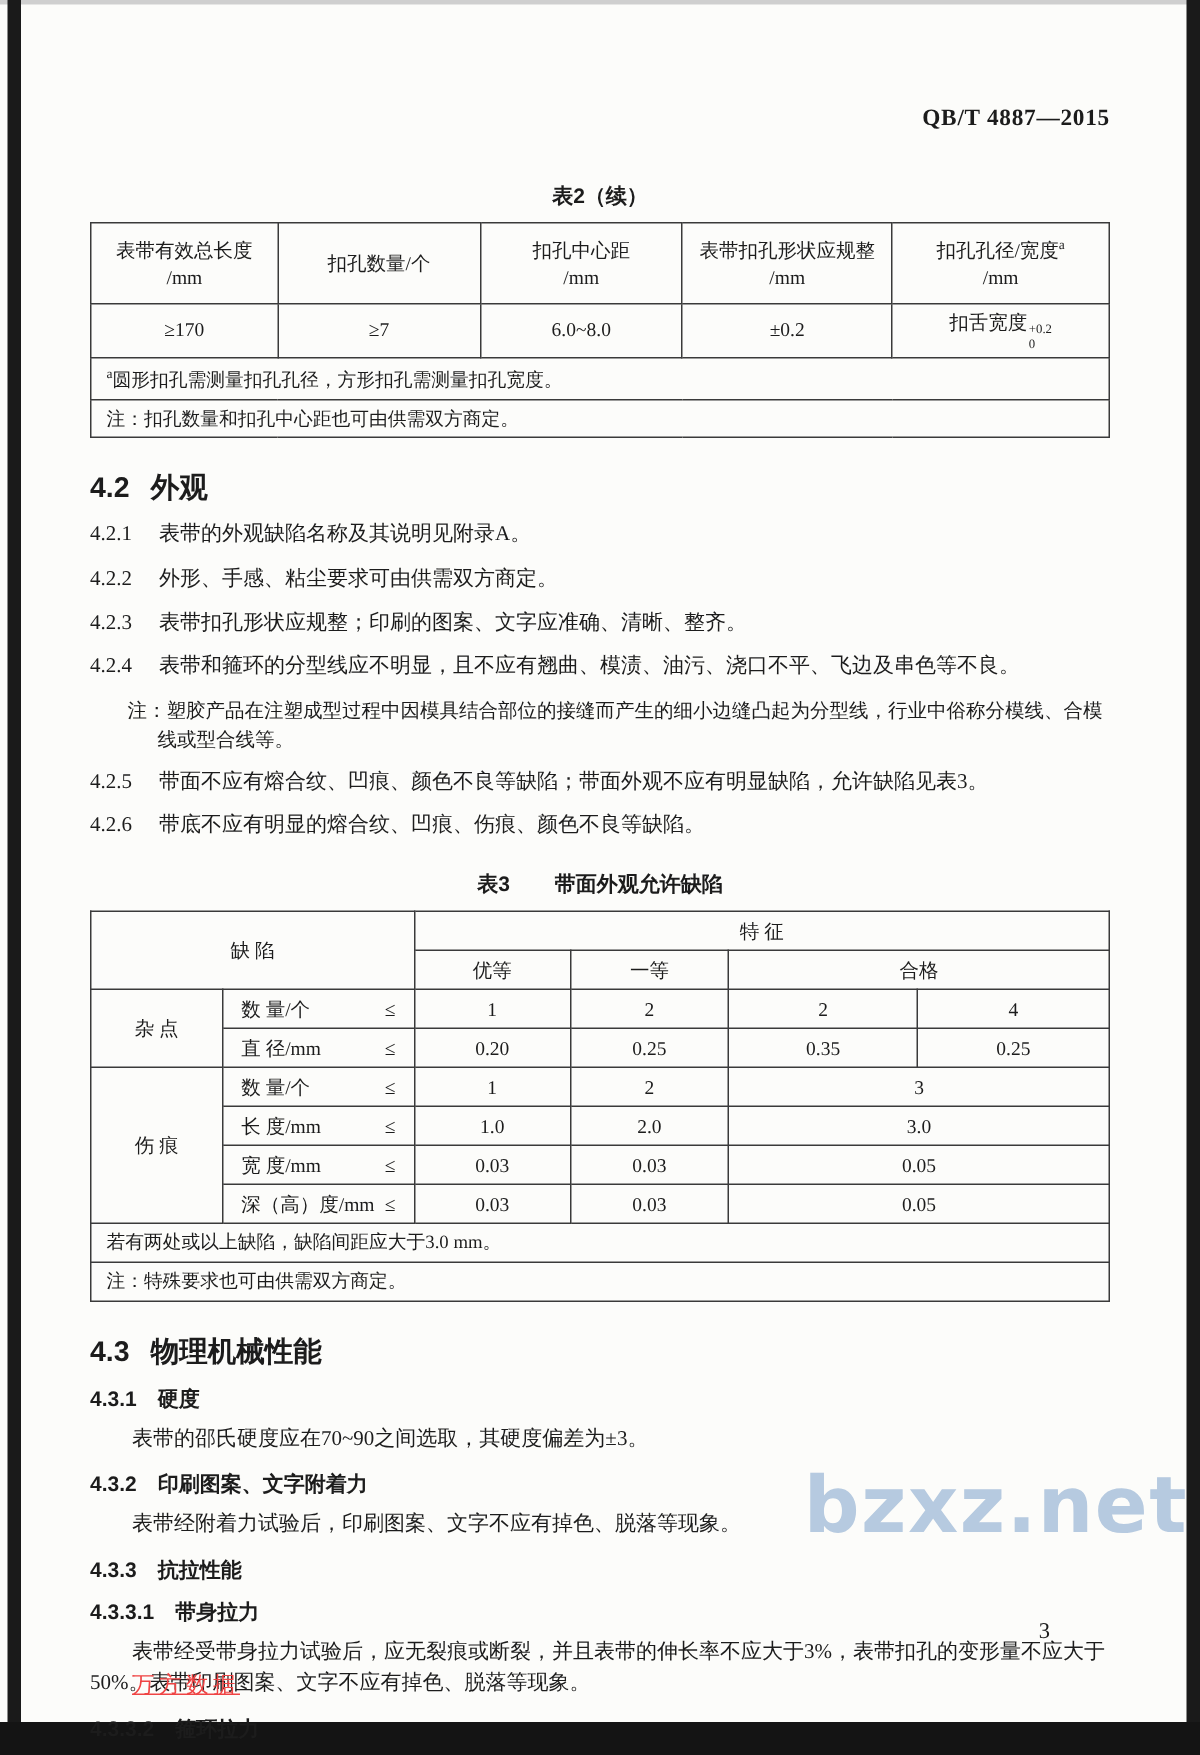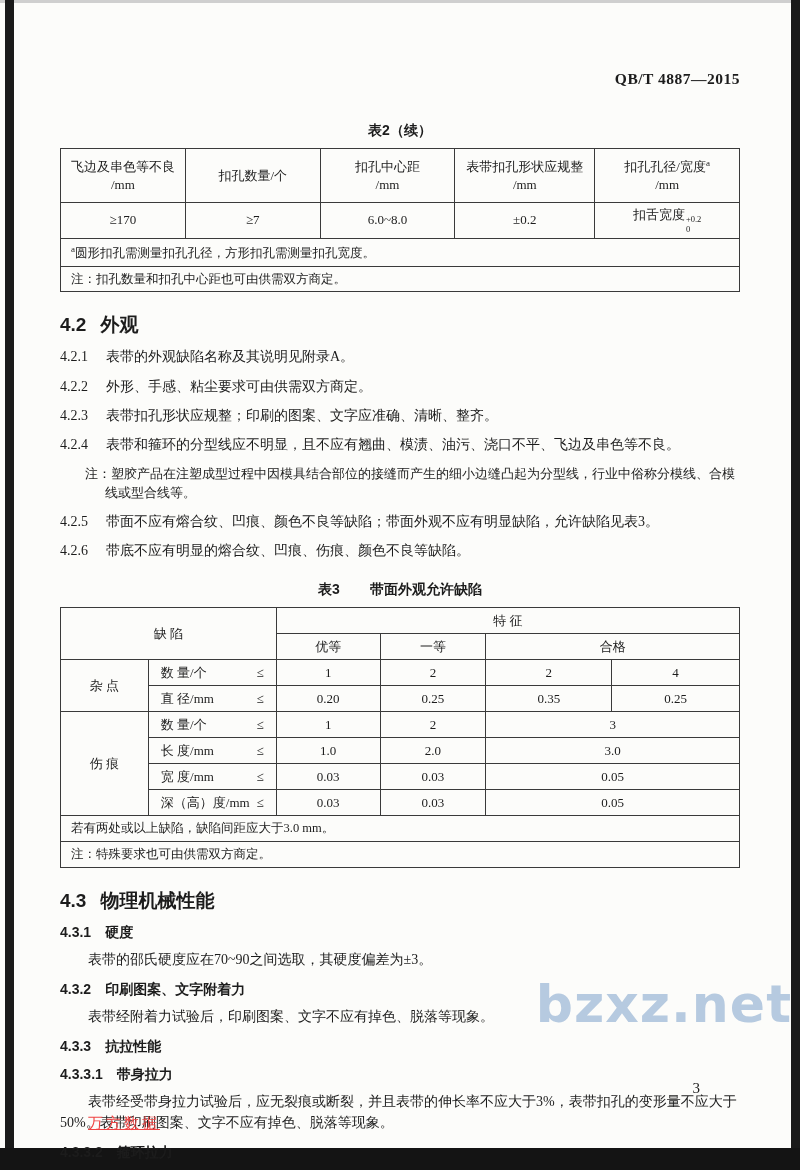--- a/index.html
+++ b/index.html
@@ -153,21 +153,21 @@
       <colgroup>
         <col style="width:125px">
           <col style="width:135px">
           <col style="width:135px">
           <col style="width:140px">
           <col style="width:145px">
       </colgroup>
       <tbody>
           <tr>
         <th class="hdr-cell">
-          <div>飞边及串色等不良</div>
+          <div>表带有效总长度</div>
           <div>/mm</div>
         </th>
         <th class="hdr-cell">
           <div>扣孔数量/个</div>
         </th>
         <th class="hdr-cell">
           <div>扣孔中心距</div>
           <div>/mm</div>
         </th>
         <th class="hdr-cell">

